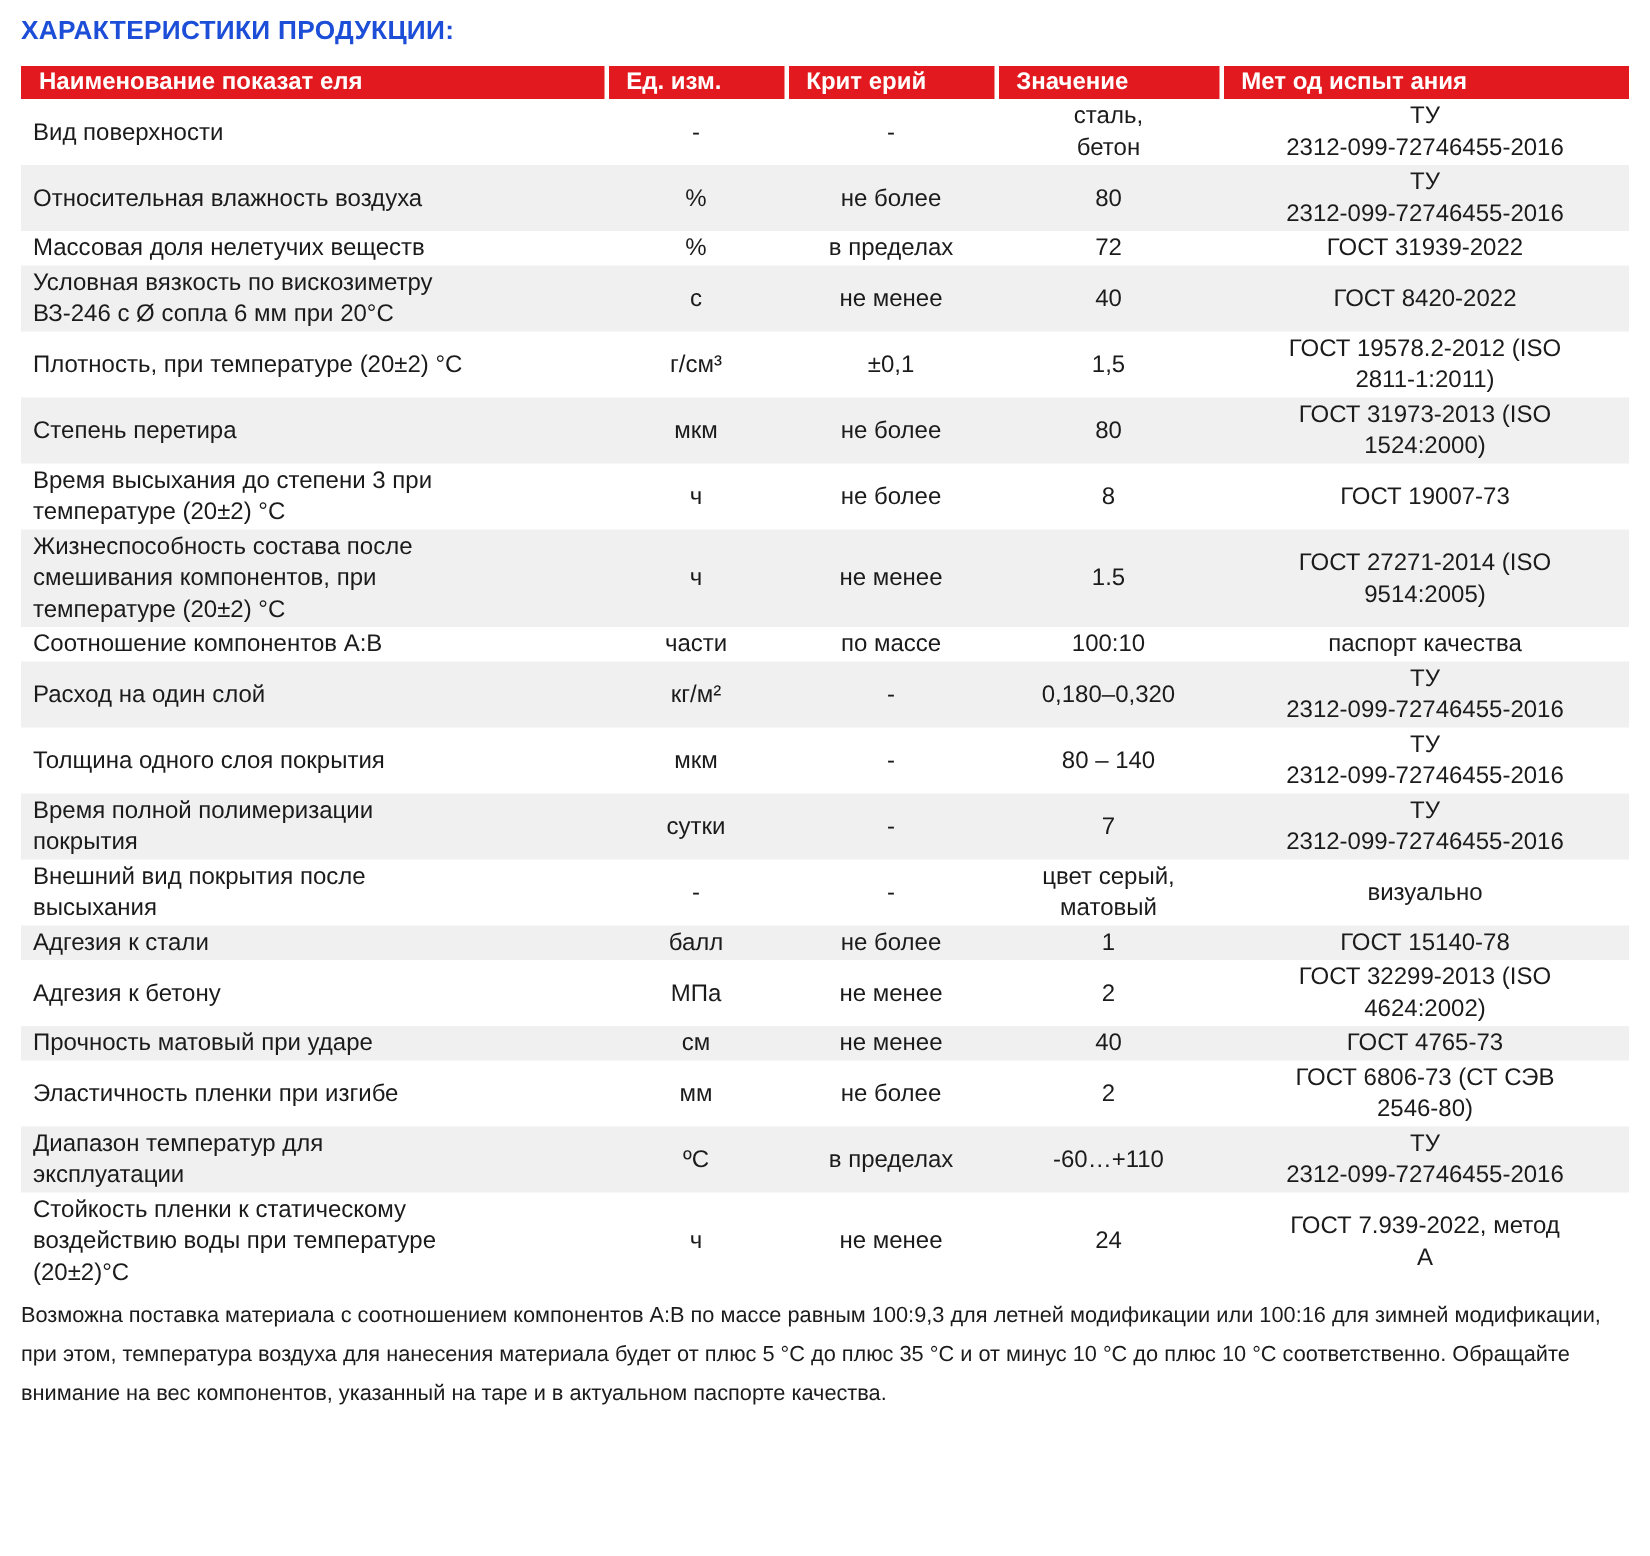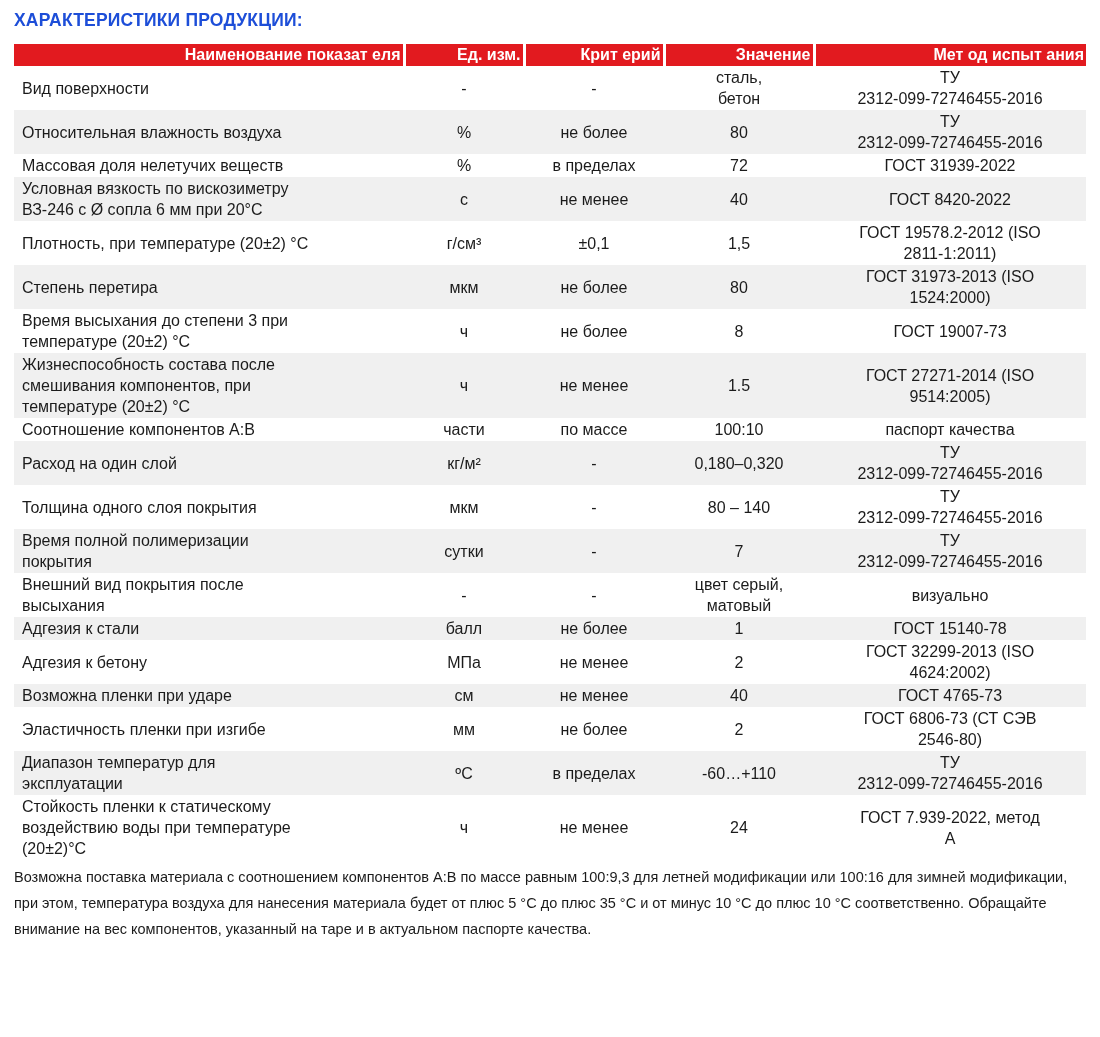--- a/index.html
+++ b/index.html
@@ -28,22 +28,22 @@
     table-layout: fixed;
     width: 1072px;
     font-size: 16px;
   }
   table.spec-table th {
     background: var(--header-bg, #e21a1f);
     color: var(--header-text, #ffffff);
     font-weight: bold;
     font-size: 16px;
     line-height: 20px;
-    padding: 1px 2px;
-    text-align: right;
+    padding: 1px 12px;
+    text-align: left;
     vertical-align: middle;
   }
   table.spec-table th + th {
     border-left: 3px solid #ffffff;
   }
   table.spec-table td {
     line-height: 21px;
     padding: 1px 4px;
     text-align: center;
     vertical-align: middle;
@@ -206,21 +206,21 @@
     </tr>
         <tr>
       <td class="c-name">Адгезия к бетону</td>
       <td class="c-unit">МПа</td>
       <td class="c-crit">не менее</td>
       <td class="c-val">2</td>
       <td class="c-method">ГОСТ 32299-2013 (ISO
 4624:2002)</td>
     </tr>
         <tr>
-      <td class="c-name">Возможна пленки при ударе</td>
+      <td class="c-name">Прочность матовый при ударе</td>
       <td class="c-unit">см</td>
       <td class="c-crit">не менее</td>
       <td class="c-val">40</td>
       <td class="c-method">ГОСТ 4765-73</td>
     </tr>
         <tr>
       <td class="c-name">Эластичность пленки при изгибе</td>
       <td class="c-unit">мм</td>
       <td class="c-crit">не более</td>
       <td class="c-val">2</td>

